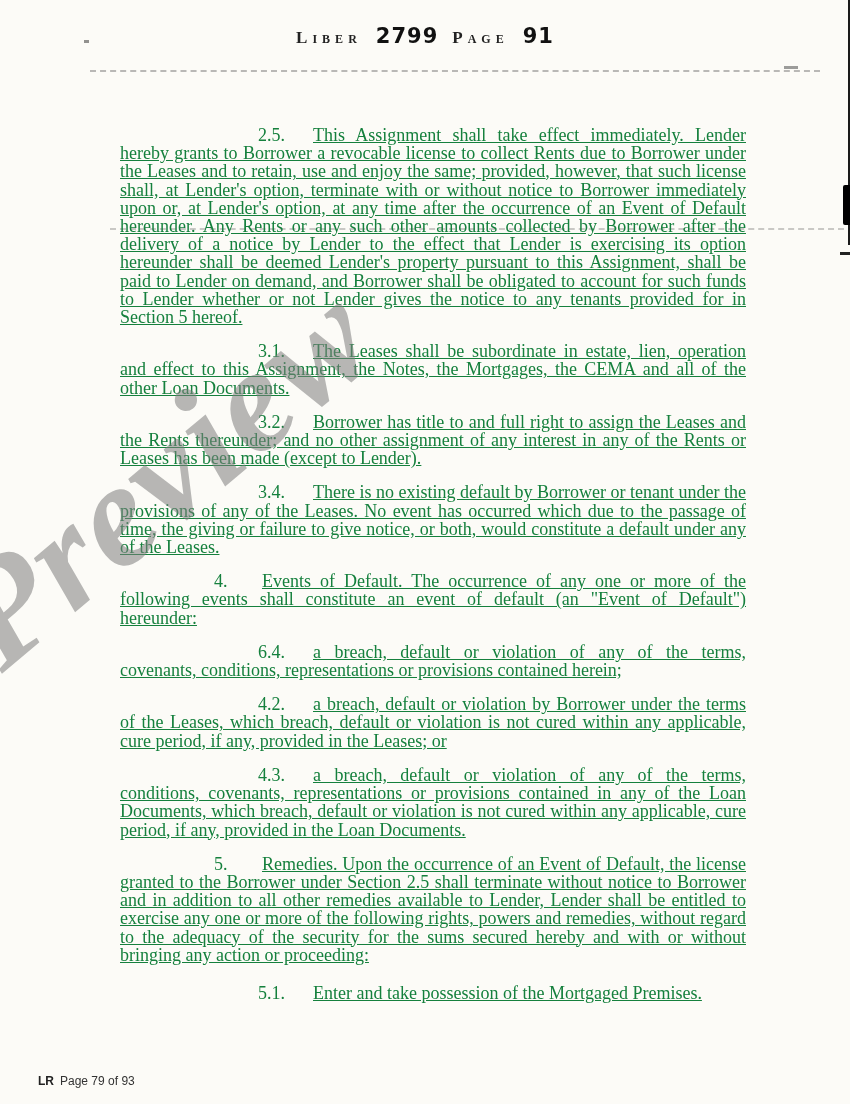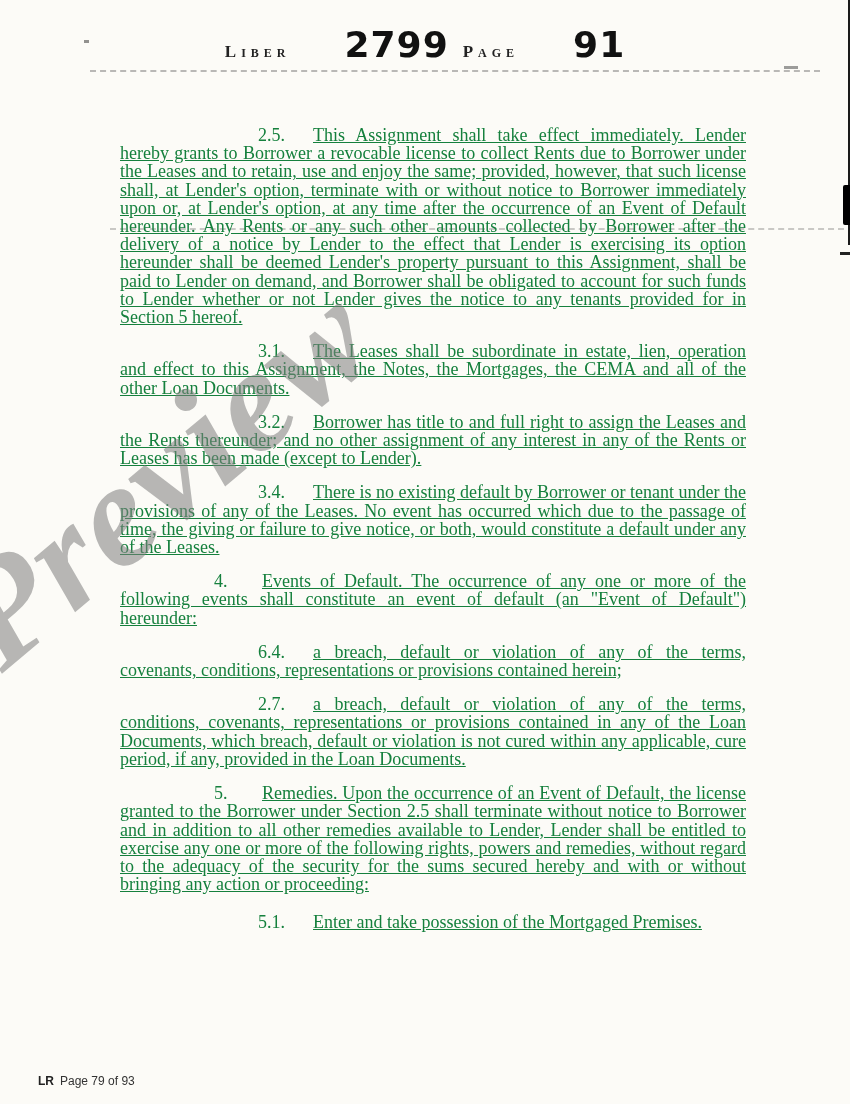--- a/index.html
+++ b/index.html
@@ -26,25 +26,24 @@
   }
   .stamp-label {
     font-size: 17px;
     letter-spacing: 5px;
     font-variant: small-caps;
     font-weight: bold;
     color: #222;
   }
   .stamp-number {
     font-family: "DejaVu Sans", sans-serif;
-    font-size: 36px;
+    font-size: 21px;
     font-weight: bold;
     letter-spacing: 1px;
     color: #111;
-    margin-left: 40px;
   }
   
   .doc-body {
     position: absolute;
     left: 120px;
     top: 126px;
     width: 626px;
   }
   .para {
     margin: 0 0 16px 0;
@@ -139,21 +138,22 @@
   <div class="artifact top-left-speck"></div>
   <div class="artifact top-right-speck"></div>
 
   <div class="doc-body">
       <p class="para level2"><span class="pnum">2.5.</span><span>This Assignment shall take effect immediately.  Lender hereby grants to Borrower a revocable license to collect Rents due to Borrower under the Leases and to retain, use and enjoy the same; </span><span class="u">provided</span><span>, </span><span class="u">however</span><span>, that such license shall, at Lender's option, terminate with or without notice to Borrower immediately upon or, at Lender's option, at any time after the occurrence of an Event of Default hereunder.  Any Rents or any such other amounts collected by Borrower after the delivery of a notice by Lender to the effect that Lender is exercising its option hereunder shall be deemed Lender's property pursuant to this Assignment, shall be paid to Lender on demand, and Borrower shall be obligated to account for such funds to Lender whether or not Lender gives the notice to any tenants provided for in Section 5 hereof.</span></p>
       <p class="para level2"><span class="pnum">3.1.</span><span>The Leases shall be subordinate in estate, lien, operation and effect to this Assignment, the Notes, the Mortgages, the CEMA and all of the other Loan Documents.</span></p>
       <p class="para level2"><span class="pnum">3.2.</span><span>Borrower has title to and full right to assign the Leases and the Rents thereunder; and no other assignment of any interest in any of the Rents or Leases has been made (except to Lender).</span></p>
       <p class="para level2"><span class="pnum">3.4.</span><span>There is no existing default by Borrower or tenant under the provisions of any of the Leases.  No event has occurred which due to the passage of time, the giving or failure to give notice, or both, would constitute a default under any of the Leases.</span></p>
       <p class="para level1"><span class="pnum">4.</span><span class="u">Events of Default</span><span>.  The occurrence of any one or more of the following events shall constitute an event of default (an "Event of Default") hereunder:</span></p>
       <p class="para level2"><span class="pnum">6.4.</span><span>a breach, default or violation of any of the terms, covenants, conditions, representations or provisions contained herein;</span></p>
-      <p class="para level2"><span class="pnum">2.7.</span><span>a breach, default or violation of any of the terms, conditions, covenants, representations or provisions contained in any of the Loan Documents, which breach, default or violation is not cured within any applicable, cure period, if any, provided in the Loan Documents.</span></p>
+      <p class="para level2"><span class="pnum">4.2.</span><span>a breach, default or violation by Borrower under the terms of the Leases, which breach, default or violation is not cured within any applicable, cure period, if any, provided in the Leases; or</span></p>
+      <p class="para level2"><span class="pnum">4.3.</span><span>a breach, default or violation of any of the terms, conditions, covenants, representations or provisions contained in any of the Loan Documents, which breach, default or violation is not cured within any applicable, cure period, if any, provided in the Loan Documents.</span></p>
       <p class="para level1"><span class="pnum">5.</span><span class="u">Remedies</span><span>.  Upon the occurrence of an Event of Default, the license granted to the Borrower under Section 2.5 shall terminate without notice to Borrower and in addition to all other remedies available to Lender, Lender shall be entitled to exercise any one or more of the following rights, powers and remedies, without regard to the adequacy of the security for the sums secured hereby and with or without bringing any action or proceeding:</span></p>
       <p class="para level2 extra-space"><span class="pnum">5.1.</span><span>Enter and take possession of the Mortgaged Premises.</span></p>
     </div>
 
   <div class="watermark">
     <span>Preview</span>
   </div>
 
   <div class="footer">
     <span class="initials">LR</span>

